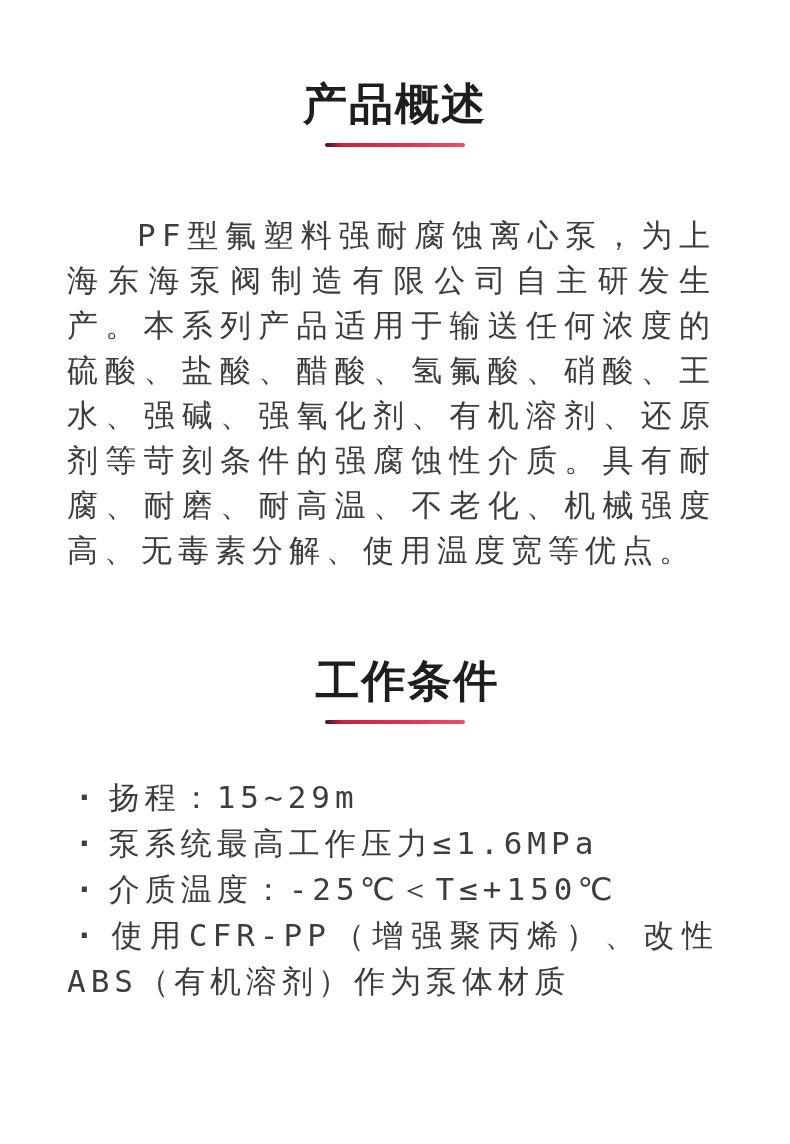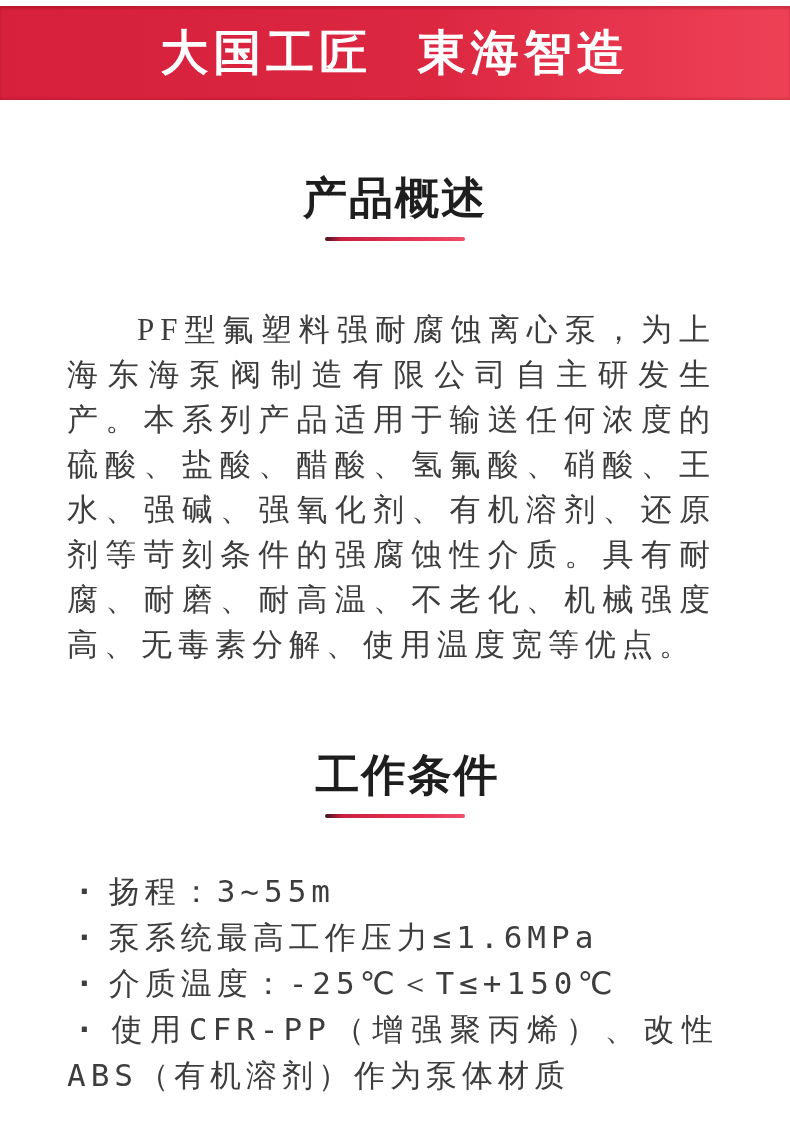--- a/index.html
+++ b/index.html
@@ -62,21 +62,20 @@
     background: linear-gradient(90deg, #45141f 0%, #c92040 12%, #e8385a 70%, #ef4d66 100%);
   }
   .overview-paragraph {
     margin: 66px 74px 0 67px;
     font-size: 31px;
     line-height: 45px;
     letter-spacing: 6px;
     text-align: justify;
     text-indent: 70px;
     color: #3d3d3d;
-    font-family: Liberation Serif, serif;
   }
   .condition-list {
     margin: 50px 72px 0 67px;
     font-size: 31px;
     line-height: 46px;
     letter-spacing: 5px;
     color: #3d3d3d;
   }
   .condition-item {
     text-align: justify;
@@ -87,37 +86,34 @@
     font-weight: bold;
   }
 </style>
 </head>
 <body>
 
 <div class="page">
 
   <div class="top-strip"></div>
 
-  <div class="banner">
-    <div class="banner-title">大国工匠 東海智造</div>
-  </div>
 
   <div>
     <div class="section-title first">产品概述</div>
     <div class="title-underline"></div>
     <div class="overview-paragraph">PF型氟塑料强耐腐蚀离心泵，为上海东海泵阀制造有限公司自主研发生产。本系列产品适用于输送任何浓度的硫酸、盐酸、醋酸、氢氟酸、硝酸、王水、强碱、强氧化剂、有机溶剂、还原剂等苛刻条件的强腐蚀性介质。具有耐腐、耐磨、耐高温、不老化、机械强度高、无毒素分解、使用温度宽等优点。</div>
   </div>
 
   <div>
     <div class="section-title second">工作条件</div>
     <div class="title-underline"></div>
 
     <div class="condition-list">
       <div class="condition-item">
-        <span class="bullet-dot">·</span><span>扬程：3~55m</span>
+        <span class="bullet-dot">·</span><span>扬程：15~29m</span>
       </div>
       <div class="condition-item">
         <span class="bullet-dot">·</span><span>泵系统最高工作压力≤1.6MPa</span>
       </div>
       <div class="condition-item">
         <span class="bullet-dot">·</span><span>介质温度：-25℃＜T≤+150℃</span>
       </div>
       <div class="condition-item">
         <span class="bullet-dot">·</span><span>使用CFR-PP（增强聚丙烯）、改性ABS（有机溶剂）作为泵体材质</span>
       </div>

